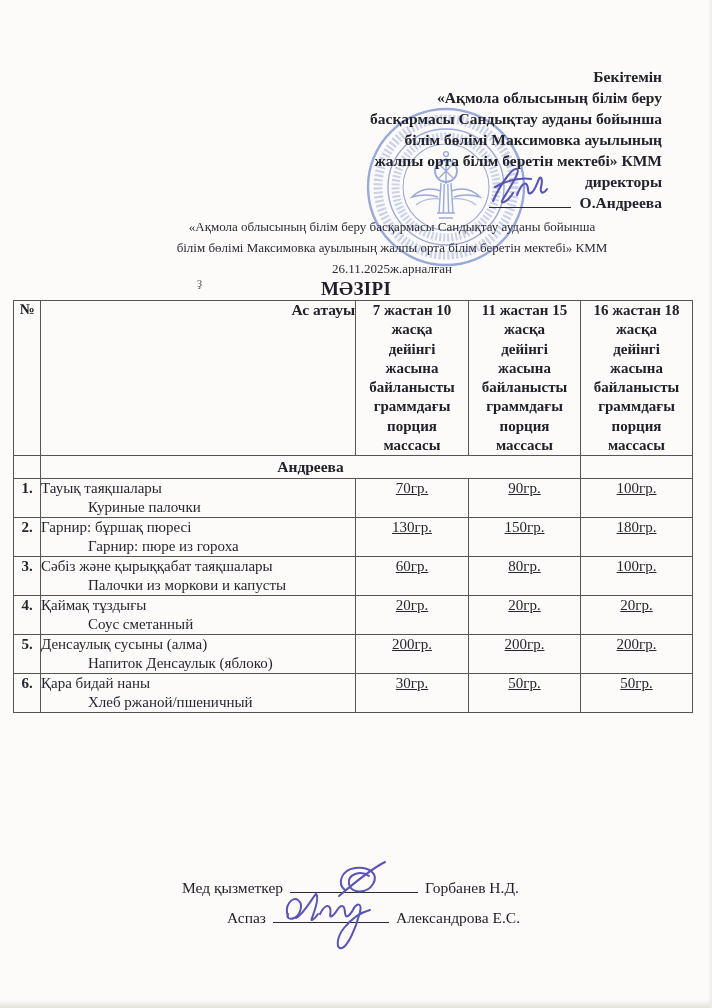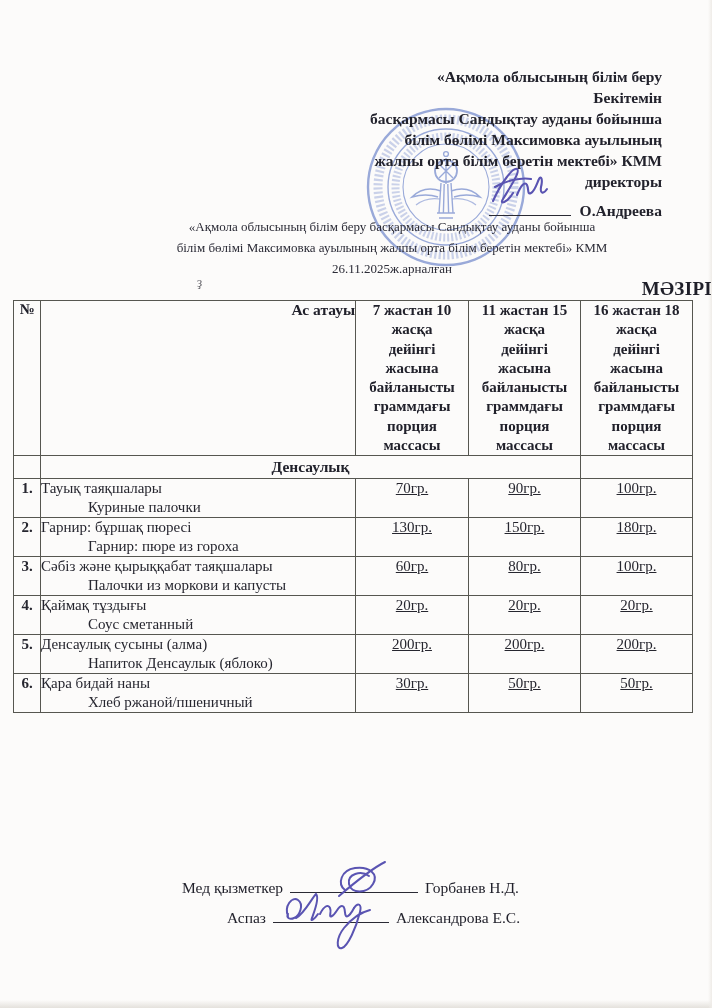--- a/index.html
+++ b/index.html
@@ -8,42 +8,42 @@
     background:#fcfbfa;
     font-family:"Liberation Serif","DejaVu Serif",serif;
     color:#26262f;
   }
   
   .approval{
     position:absolute;top:66px;right:50px;width:420px;
     text-align:right;font-weight:bold;font-size:15.5px;line-height:21px;
     color:#22222c;z-index:3;
   }
-  .approval .sig-row{margin-top:8px;}
+  .approval .sig-row{margin-top:0;}
   .sig-underline{
     display:inline-block;width:82px;height:14px;
     border-bottom:1.5px solid #2a2a34;margin-right:9px;
   }
   
   .stamp{
     position:absolute;left:364px;top:105px;width:164px;height:164px;
     z-index:2;mix-blend-mode:multiply;opacity:.85;
   }
   
   .sig-svg{position:absolute;z-index:4;}
   #dir-sig{left:487px;top:161px;}
   #med-sig{left:333px;top:860px;}
   #cook-sig{left:282px;top:890px;}
   
   .subheader{
     position:absolute;top:216px;left:0;width:712px;text-align:center;
     font-size:13px;line-height:21px;color:#2b2b36;z-index:3;padding-left:36px;
   }
   .doc-title{
-    position:absolute;top:279px;left:0;width:712px;text-align:right;
+    position:absolute;top:279px;left:0;width:712px;text-align:center;
     font-weight:bold;font-size:19px;line-height:20px;color:#1f1f29;
     letter-spacing:.3px;z-index:3;
   }
   .stray-mark{
     position:absolute;left:197px;top:274px;font-size:13px;color:#59595f;z-index:3;
   }
   
   table.menu{
     position:absolute;left:13px;top:300px;width:679px;
     border-collapse:collapse;table-layout:fixed;z-index:3;
@@ -88,22 +88,22 @@
   }
   .scan-right{
     position:absolute;top:0;bottom:0;right:0;width:4px;
     background:linear-gradient(90deg,rgba(252,251,250,0),#efece8);z-index:1;
   }
 </style>
 </head>
 <body>
 
 <div class="approval">
+  <div>Бекітемін</div>
   <div>«Ақмола облысының білім беру</div>
-  <div>Бекітемін</div>
   <div>басқармасы Сандықтау ауданы бойынша</div>
   <div>білім бөлімі Максимовка ауылының</div>
   <div>жалпы орта білім беретін мектебі» КММ</div>
   <div>директоры</div>
   <div class="sig-row"><span class="sig-underline"></span><span>О.Андреева</span></div>
 </div>
 
 <svg class="stamp" viewBox="-82 -82 164 164">
   <g fill="none" stroke="#8a9ed8">
     <circle cx="0" cy="0" r="78" stroke-width="2.4"></circle>
@@ -174,21 +174,21 @@
 жасқа
 дейінгі
 жасына
 байланысты
 граммдағы
 порция
 массасы</th>
   </tr>
   <tr>
     <td></td>
-    <td class="day-cell" colspan="3">Денсаулық</td>
+    <td class="day-cell" colspan="3">Андреева</td>
     <td></td>
   </tr>
 
   <tr class="item-row">
     <td class="c-num">1.</td>
     <td class="c-name"><span>Тауық таяқшалары</span><span class="name-ru">Куриные палочки</span></td>
     <td class="c-val">70гр.</td>
     <td class="c-val">90гр.</td>
     <td class="c-val">100гр.</td>
   </tr>

